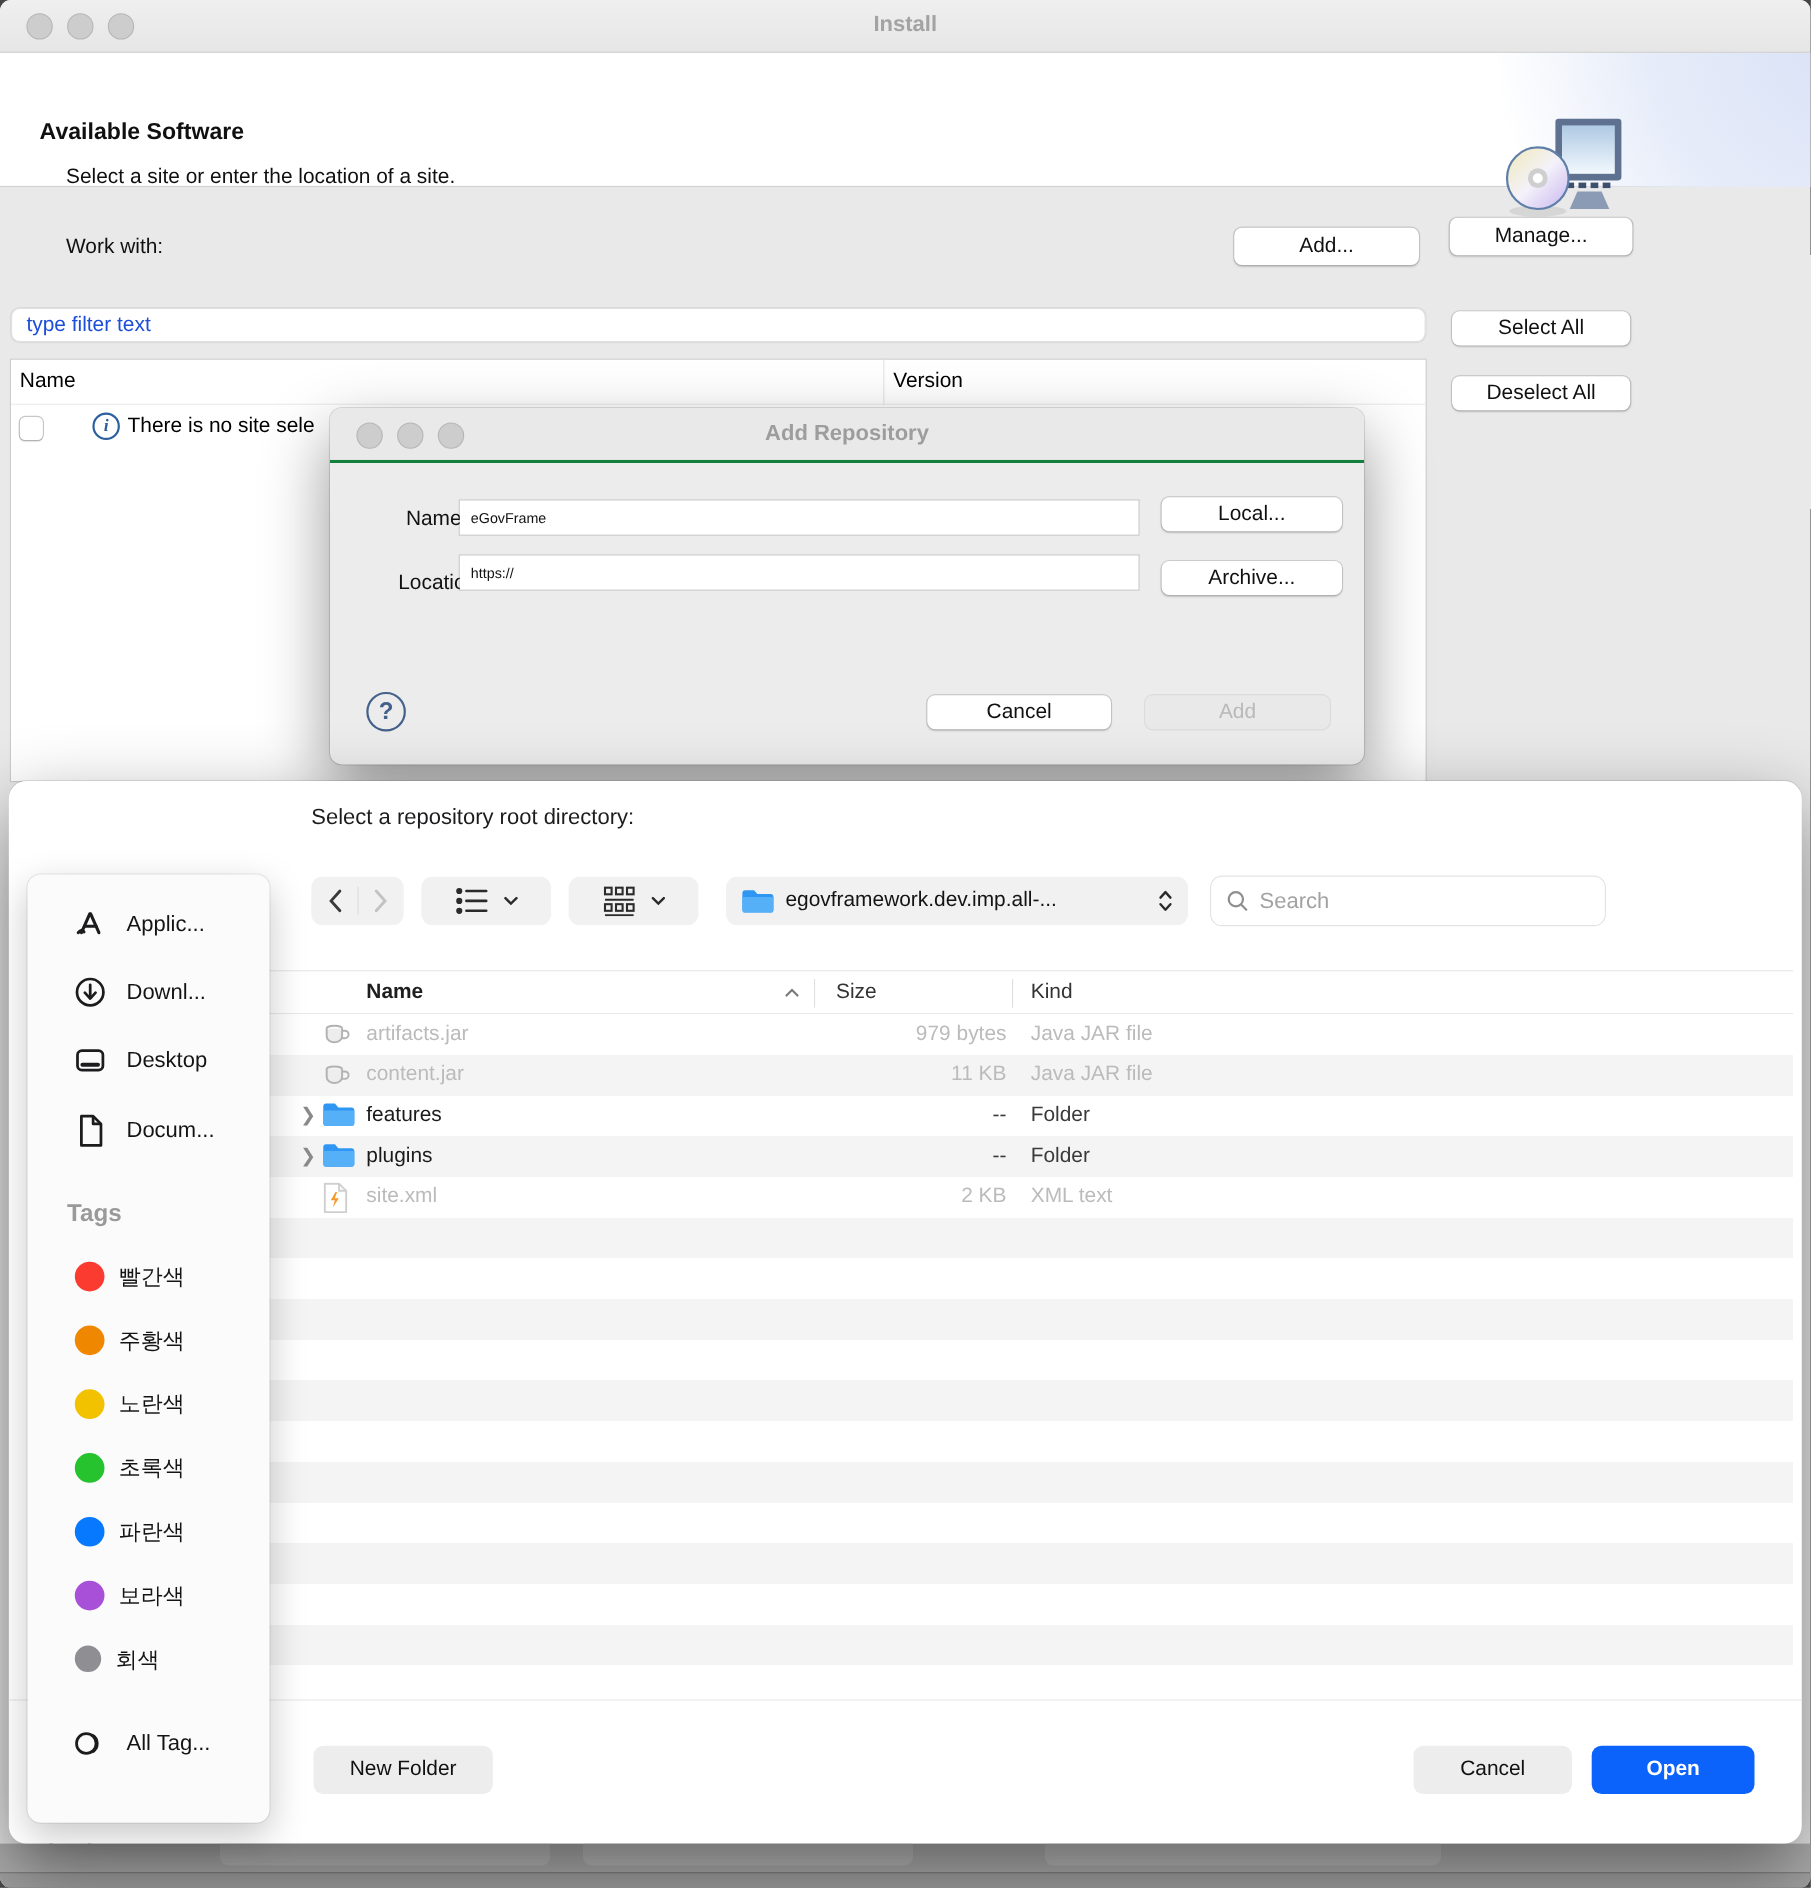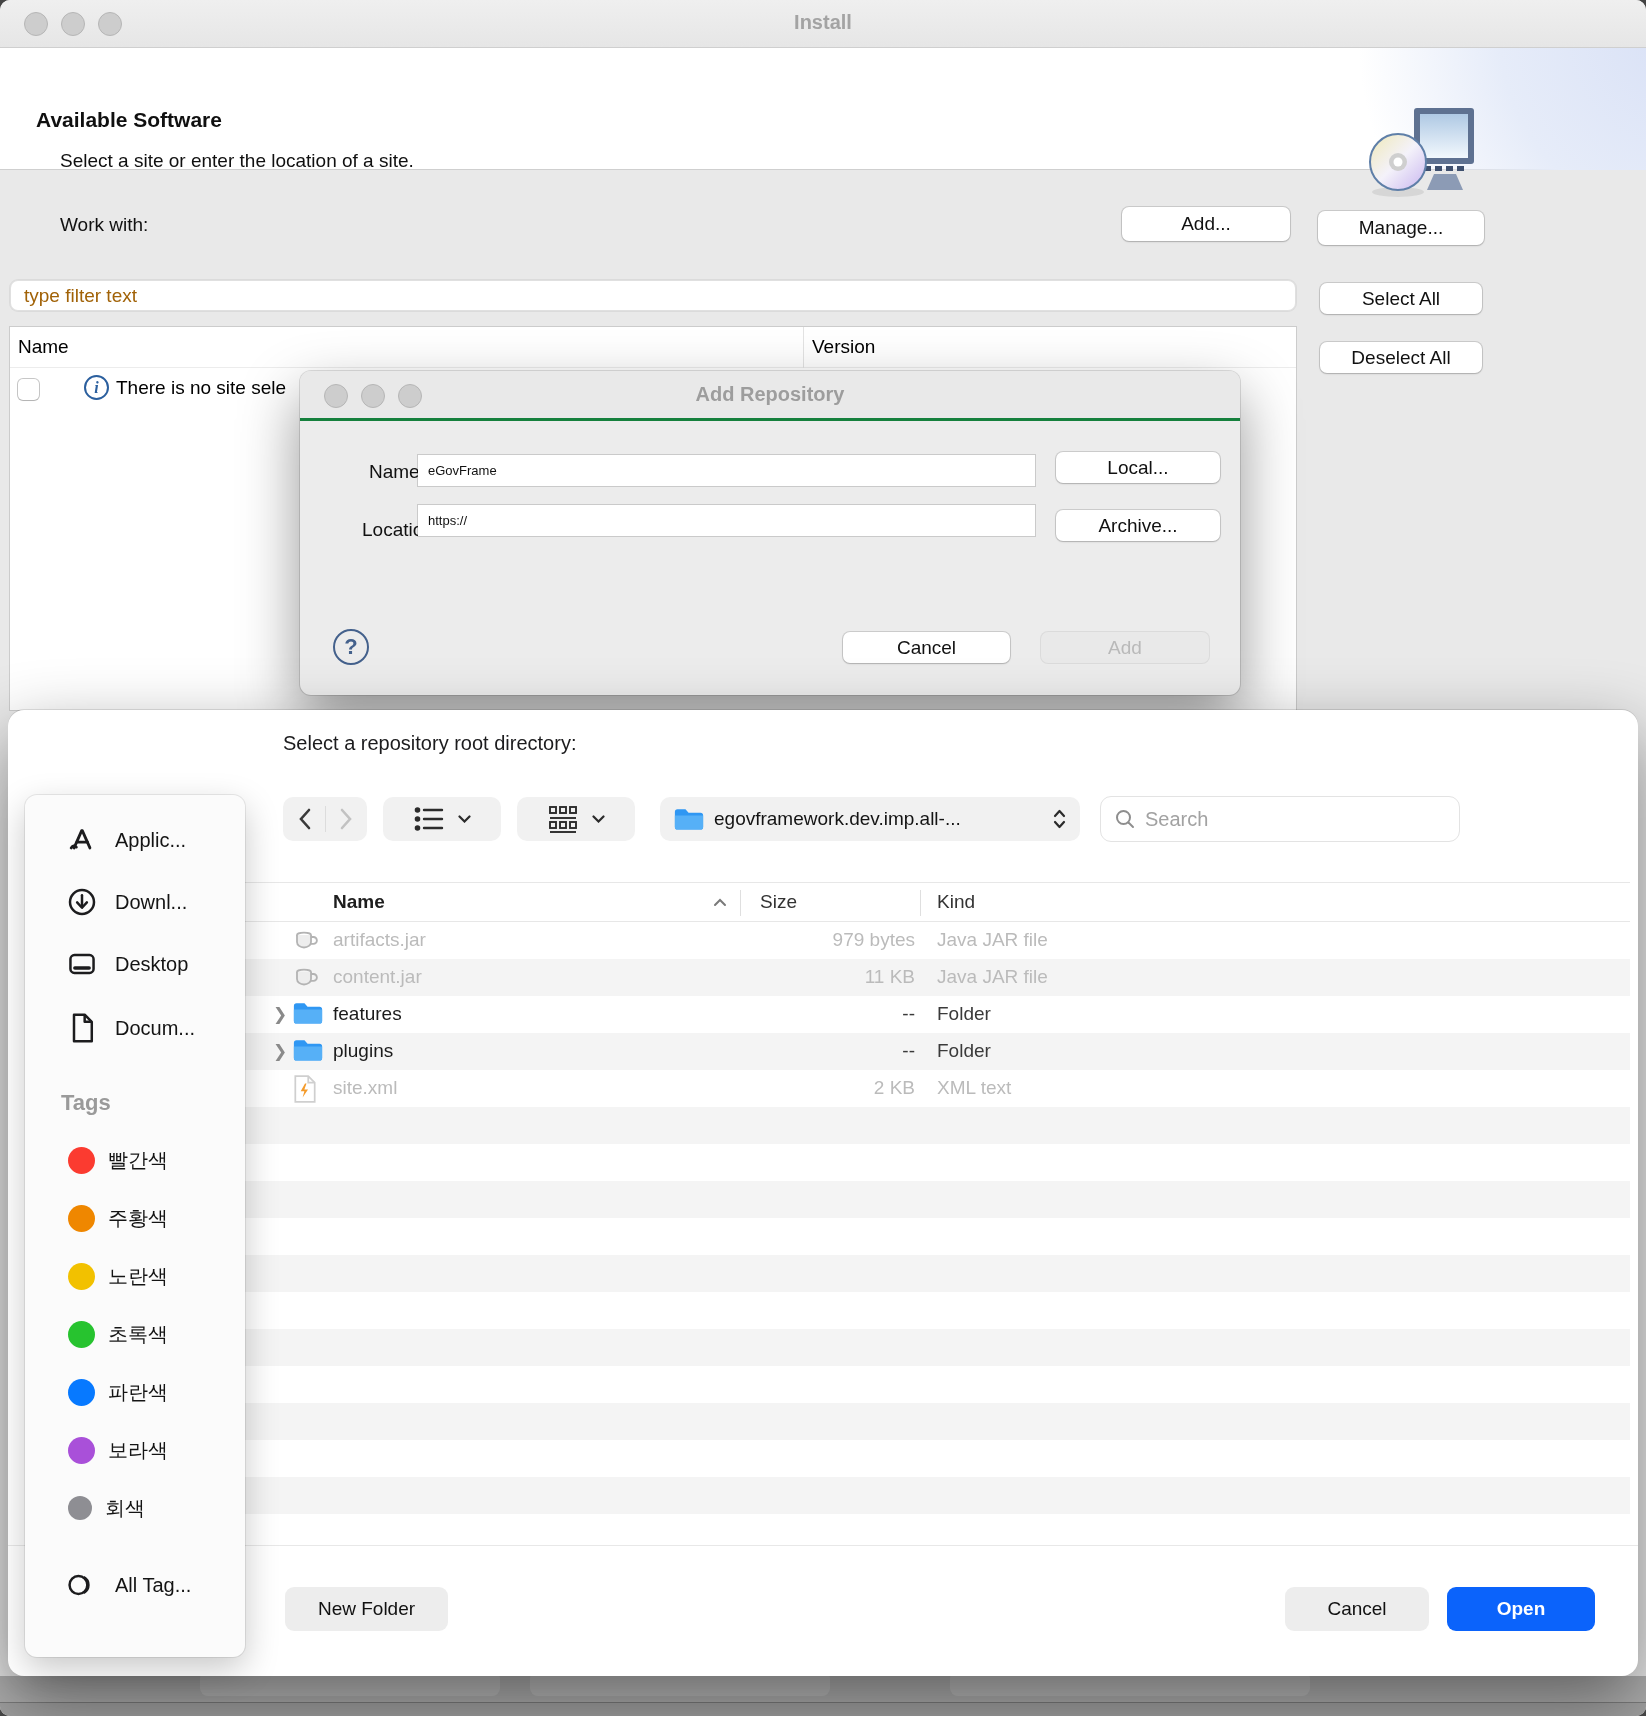--- a/index.html
+++ b/index.html
@@ -31,21 +31,21 @@
          font-size:13px;color:#111;padding-left:10px;}
 
   
   .lbl{font-size:19px;color:#111;margin-left:44px;}
   .combo{left:137px;top:208px;width:960px;height:35px;background:#FFF;border-radius:7px;
          box-shadow:0 0 0 1px rgba(0,0,0,.13),0 1px 2px rgba(0,0,0,.12);display:flex;align-items:center;
          font-size:19px;color:#141414;padding-left:14px;}
   .combo-chev{position:absolute;right:3px;top:3px;width:30px;height:29px;border-radius:6px;
               background:linear-gradient(#4D95F8,#2A72F1);display:flex;align-items:center;justify-content:center;}
   .filter{left:10px;top:280px;width:1286px;height:31px;border-radius:8px;box-shadow:0 0 0 1px rgba(0,0,0,.12) inset,0 0 0 1px rgba(0,0,0,.06);
-          background:#FFF;display:flex;align-items:center;padding-left:14px;font-size:19px;color:#a16207;}
+          background:#FFF;display:flex;align-items:center;padding-left:14px;font-size:19px;color:#1d4ed8;}
 
   
   .sites{left:10px;top:327px;width:1286px;height:383px;background:#FFF;box-shadow:0 0 0 1px rgba(0,0,0,.12);}
   .sites-hd{position:absolute;left:0;top:0;width:100%;height:41px;border-bottom:1px solid #ECECEC;}
   .sites-hd .col-div{position:absolute;left:793px;top:0;width:1px;height:41px;background:#E3E3E3;}
   .chk{position:absolute;left:8px;top:52px;width:21px;height:21px;border-radius:5px;background:#FFF;
        box-shadow:0 0 0 1px rgba(0,0,0,.22),0 1px 1px rgba(0,0,0,.1);}
   .info-i{position:absolute;left:74px;top:48px;width:25px;height:25px;border-radius:50%;
           border:2.5px solid #2B5F9E;color:#2B5F9E;font-size:16px;font-weight:700;font-family:"Liberation Serif",serif;
           display:flex;align-items:center;justify-content:center;font-style:italic;}
@@ -144,21 +144,21 @@
     <div class="abs lights">
       <div class="light"></div>
       <div class="light"></div>
       <div class="light"></div>
     </div>
     <div class="abs win-title">Install</div>
   </div>
 
   <div class="abs lbl" style="left:16px;top:214px;">Work with:</div>
   <div class="abs btn" style="left:1122px;top:207px;width:168px;height:34px;">Add...</div>
-  <div class="abs btn" style="left:1318px;top:211px;width:166px;height:34px;text-align:right;">Manage...</div>
+  <div class="abs btn" style="left:1318px;top:198px;width:166px;height:34px;text-align:right;">Manage...</div>
 
   <div class="abs filter">type filter text</div>
   <div class="abs btn" style="left:1320px;top:283px;width:162px;height:31px;">Select All</div>
   <div class="abs btn" style="left:1320px;top:342px;width:162px;height:31px;">Deselect All</div>
 
   <div class="abs sites">
     <div class="sites-hd">
       <span style="position:absolute;left:8px;top:9px;font-size:19px;">Name</span>
       <span class="col-div"></span>
       <span style="position:absolute;left:802px;top:9px;font-size:19px;">Version</span>

